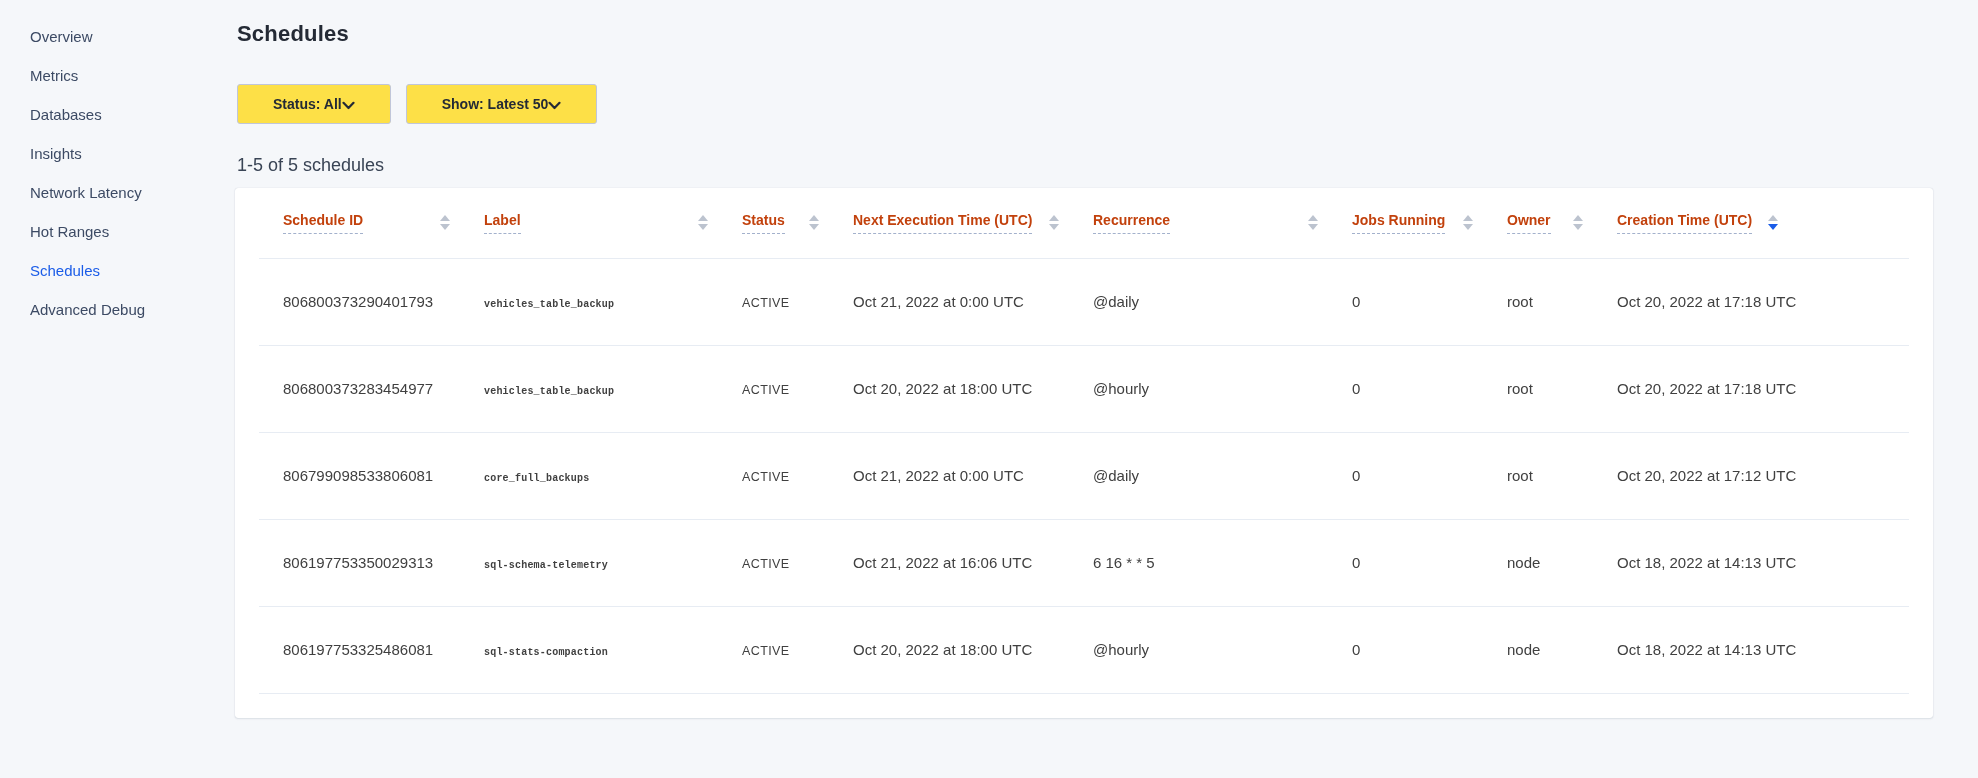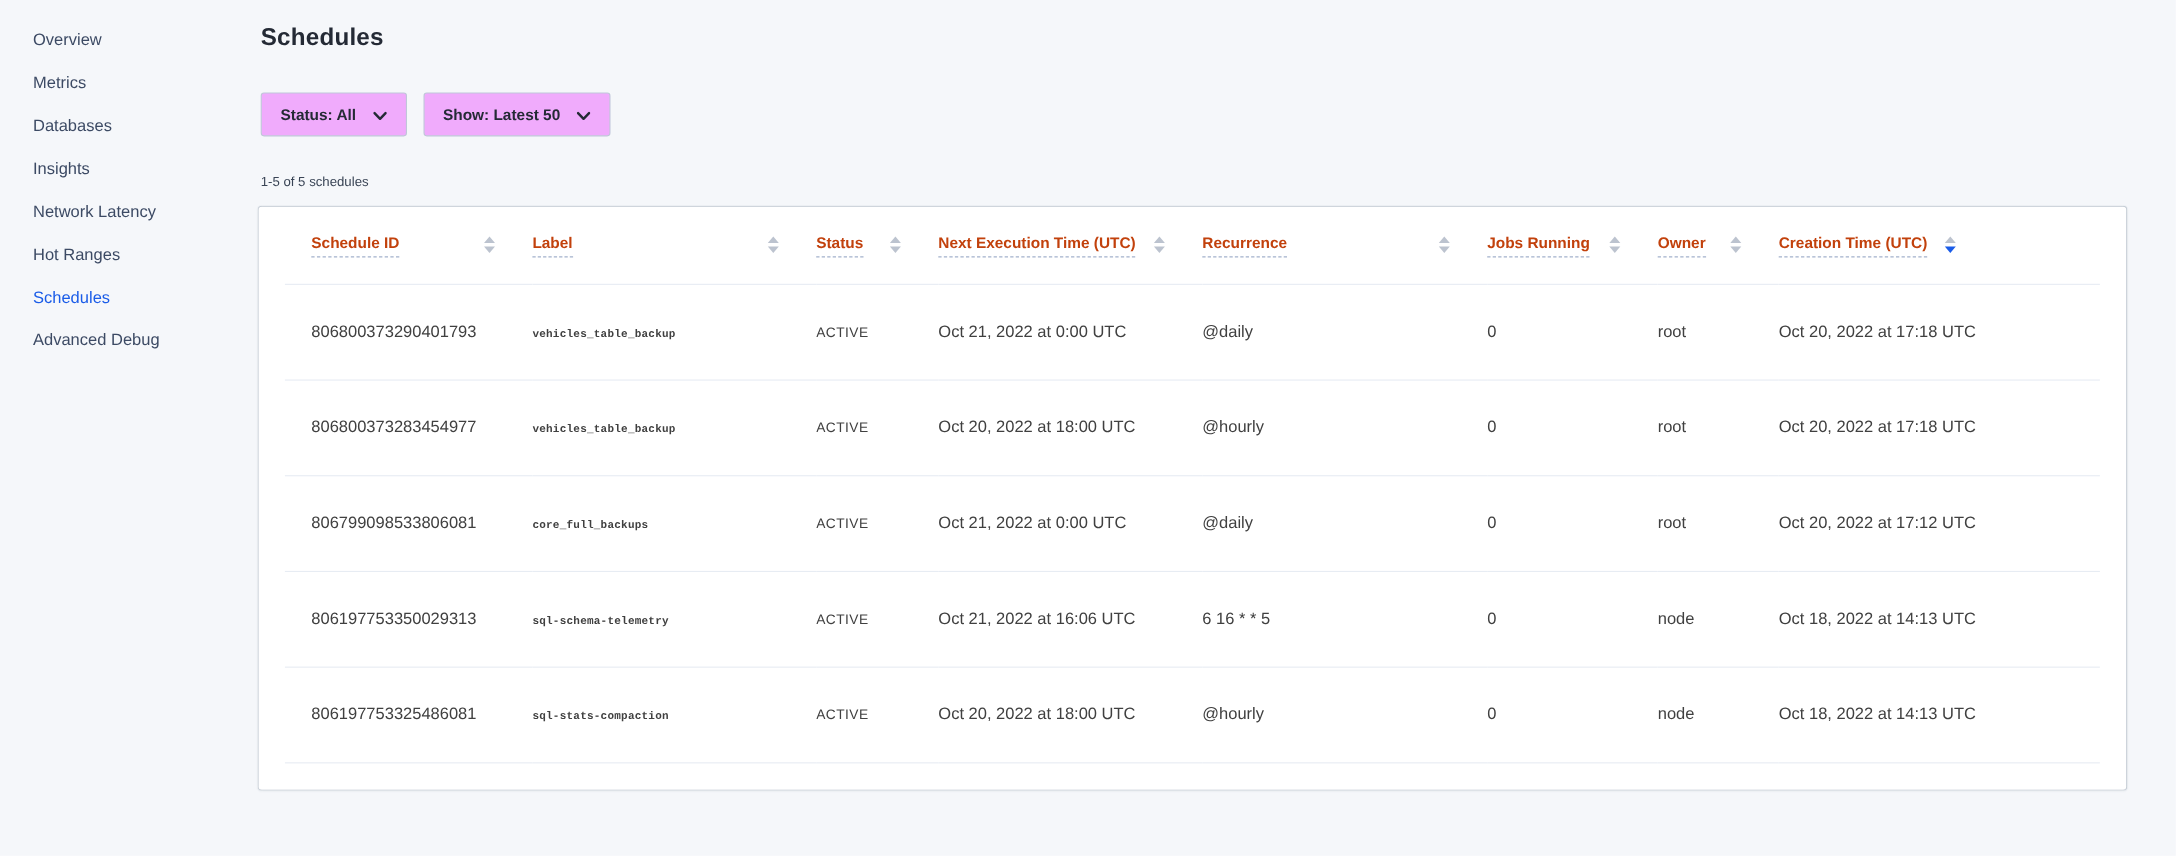--- a/index.html
+++ b/index.html
@@ -31,36 +31,36 @@
     font-size:22px;
     line-height:28px;
     font-weight:700;
     color:#242a35;
     letter-spacing:.2px;
   }
   .filters { margin:36px 0 0 2px; display:flex; gap:15px; }
   .dropdown {
     display:inline-flex;
     align-items:center;
-    gap:15px;
+    gap:0;
     height:40px;
-    padding:0 17px;
-    background:#f0abfc;
+    padding:0 35px;
+    background:#fde047;
     border:1px solid #c0c6d9;
     border-radius:3px;
     font-family:inherit;
     font-size:14px;
     font-weight:700;
     color:#242a35;
     cursor:pointer;
   }
   .chev { display:inline-block; margin-top:2px; }
   .results-count {
     margin:32px 0 0 2px;
-    font-size:12px;
+    font-size:18px;
     line-height:19px;
     color:#394455;
   }
 
   
   .card {
     margin-top:13px;
     width:1698px;
     background:#ffffff;
     border-radius:3px;

